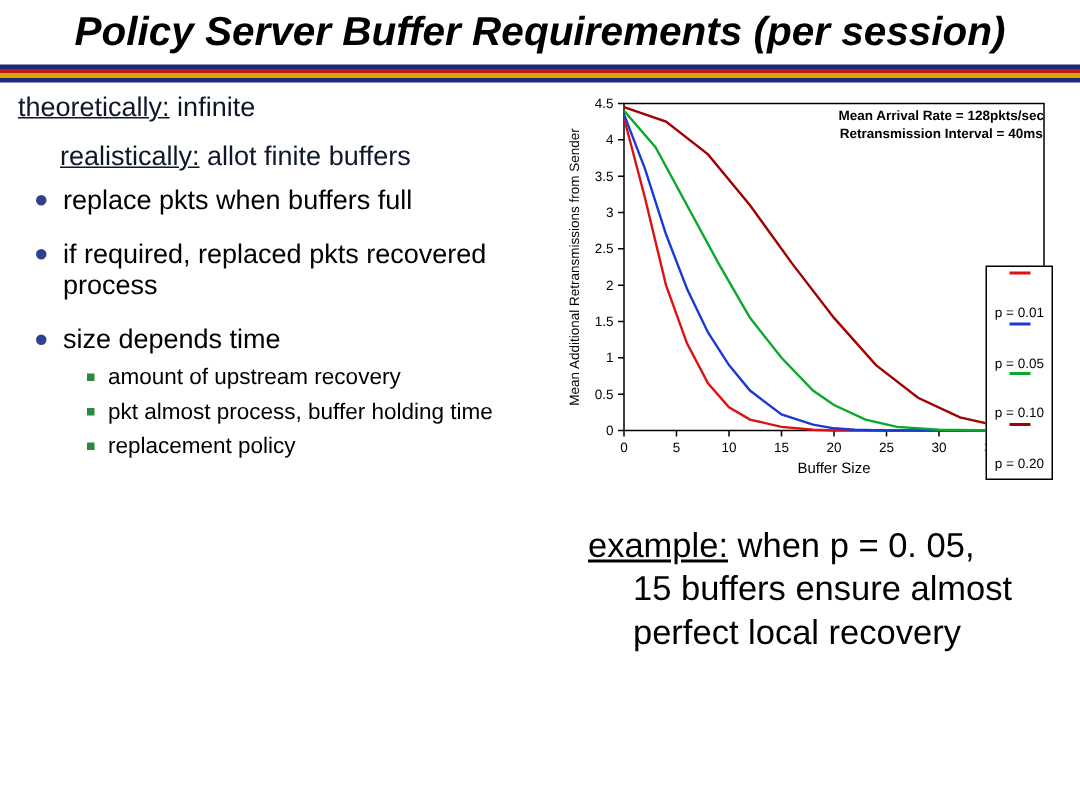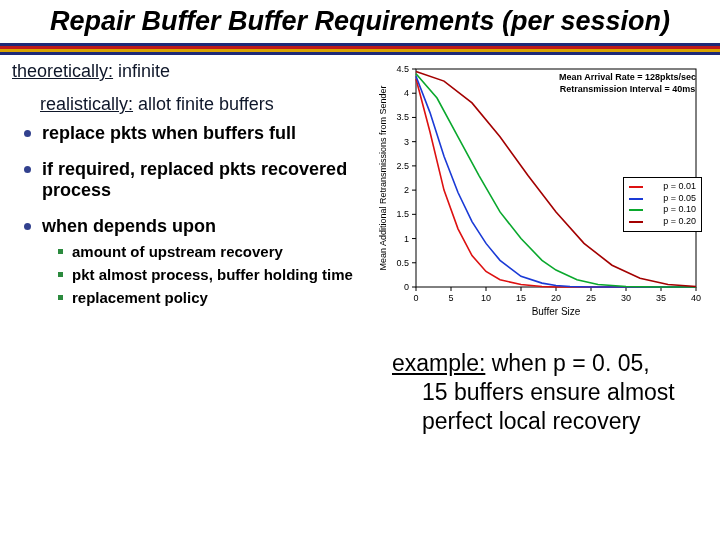--- a/index.html
+++ b/index.html
@@ -51,21 +51,20 @@
   ul.main {
     list-style: none;
     padding-left: 12px;
   }
   ul.main > li {
     position: relative;
     padding-left: 18px;
     font-size: 18px;
     margin-bottom: 14px;
     line-height: 1.2;
-    font-weight: bold;
   }
   ul.main > li::before {
     content: "";
     position: absolute;
     left: 0;
     top: 7px;
     width: 7px;
     height: 7px;
     background: #32418e;
     border-radius: 50%;
@@ -110,38 +109,38 @@
   .legend-box {
     position: absolute;
     right: 12px;
     top: 116px;
     border: 1px solid #000;
     background: #fff;
     font-size: 9px;
     padding: 3px 5px;
     line-height: 1.3;
   }
-  .legend-row { display: flex; align-items: center; gap: 20px; }
+  .legend-row { display: flex; align-items: center; gap: 20px; flex-direction: column; }
   .legend-swatch { width: 14px; height: 2px; }
   .example {
     margin-top: 28px;
     font-size: 23px;
     line-height: 1.25;
     padding-left: 18px;
   }
   .example .indent {
     padding-left: 30px;
     display: block;
   }
 </style>
 </head>
 <body>
 
 <div class="title-block">
-  <h1>Repair Buffer Buffer Requirements (per session)</h1>
+  <h1>Policy Server Buffer Requirements (per session)</h1>
 </div>
 <div class="rule-stack" id="rules">
     <div class="bar" style="background: rgb(30, 42, 120);"></div>
     <div class="bar" style="background: rgb(192, 27, 27);"></div>
     <div class="bar" style="background: rgb(217, 164, 0);"></div>
     <div class="bar" style="background: rgb(30, 42, 120);"></div>
   </div>
 
 <div class="content">
   <div class="left">
@@ -150,21 +149,21 @@
       <span>infinite</span>
     </div>
     <div class="line section2">
       <span class="u">realistically:</span>
       <span>allot finite buffers</span>
     </div>
     <ul class="main">
       <li>replace pkts when buffers full</li>
       <li>if required, replaced pkts recovered process</li>
       <li>
-        <span>when depends upon</span>
+        <span>size depends time</span>
         <ul class="sub">
           <li>amount of upstream recovery</li>
           <li>pkt almost process, buffer holding time</li>
           <li>replacement policy</li>
         </ul>
       </li>
     </ul>
   </div>
 
   <div class="right">

